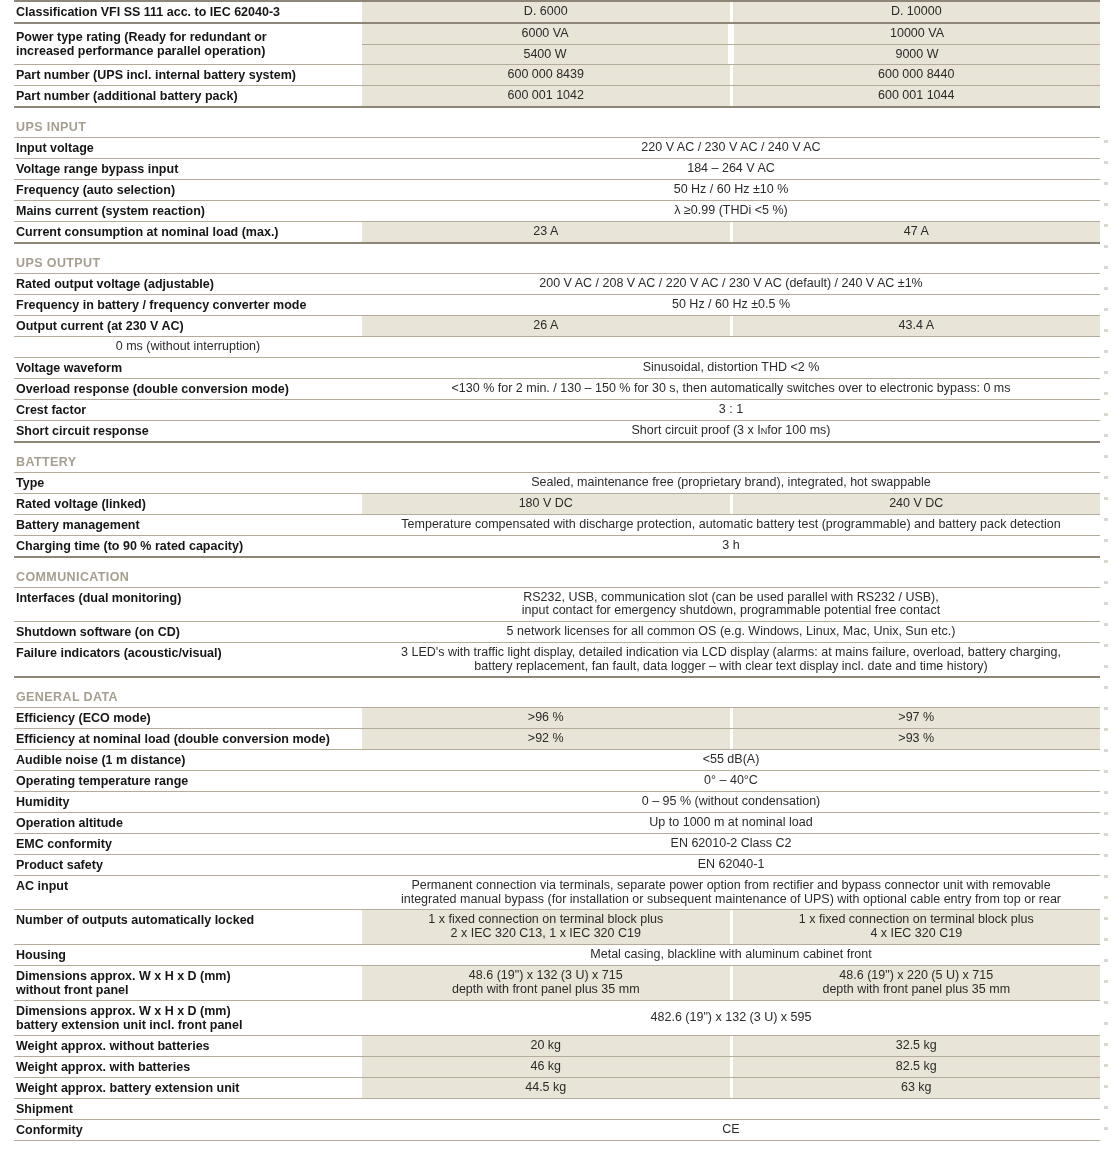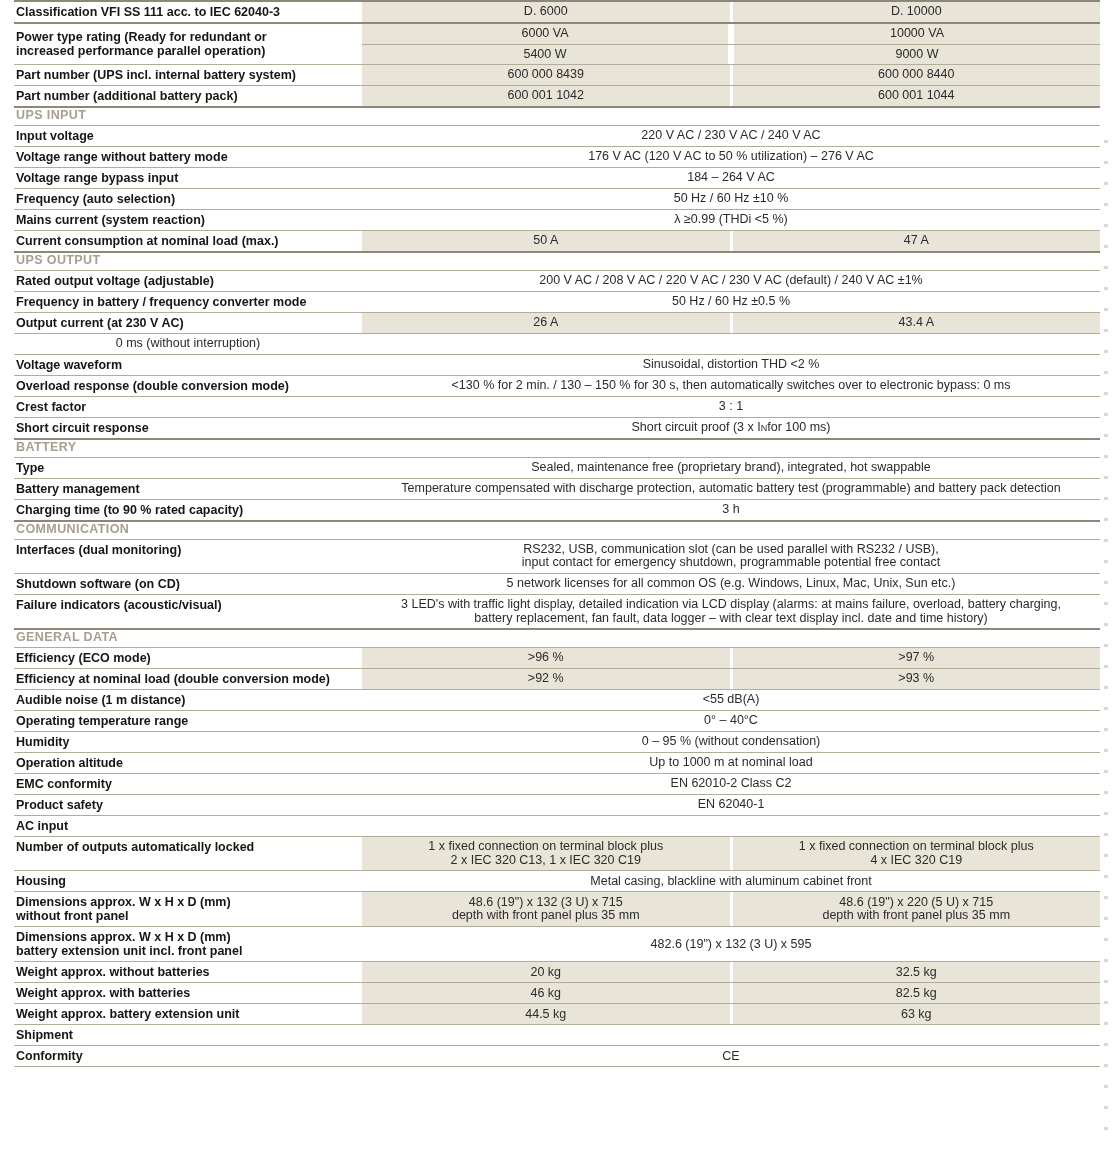--- a/index.html
+++ b/index.html
@@ -9,21 +9,21 @@
     --label:#161616;
     --value:#2b2b2b;
     --sectitle:#a69e8f;
   }
   *{box-sizing:border-box;margin:0;padding:0}
   html,body{background:#ffffff}
   body{font-family:"Liberation Sans","DejaVu Sans",sans-serif;}
   .page{position:relative;width:1114px;height:1151px;background:#fff;overflow:hidden}
   .table{position:absolute;left:14px;top:0;width:1086px;border-bottom:1px solid var(--thin)}
   .section{border-top:2px solid var(--thick)}
-  .sec-title{padding:0 2px 3px;color:var(--sectitle);font-weight:bold;font-size:12.5px;
+  .sec-title{padding:12px 2px 3px;color:var(--sectitle);font-weight:bold;font-size:12.5px;
              letter-spacing:.4px;border-bottom:1px solid var(--thin)}
   .row{display:grid;grid-template-columns:346px 1fr;border-bottom:1px solid var(--thin)}
   .section .row:last-child{border-bottom:none}
   .section.first .row:first-child{border-bottom:2px solid var(--thick)}
   .lbl{padding:3px 6px 3px 2px;font-weight:bold;font-size:12.5px;line-height:14px;
        color:var(--label);white-space:nowrap;align-self:center}
   .row.top-label .lbl{align-self:start}
   .vals{margin-left:2px;display:flex;flex-direction:column;justify-content:center}
   .vals.pair{display:grid;grid-template-columns:1fr 1fr;column-gap:3px;align-items:stretch}
   .vals.stacked{display:flex;flex-direction:column}
@@ -80,47 +80,41 @@
       </div>
       <div class="section">
         <div class="sec-title">UPS INPUT</div>
         <div class="row">
           <div class="lbl">Input voltage</div>
           <div class="vals">
             <div class="val span-val">220 V AC / 230 V AC / 240 V AC</div>
           </div>
         </div>
         <div class="row">
-          <div class="lbl">Voltage range without battery mode</div>
-          <div class="vals">
-            <div class="val span-val">176 V AC (120 V AC to 50 % utilization) – 276 V AC</div>
-          </div>
-        </div>
-        <div class="row">
           <div class="lbl">Voltage range bypass input</div>
           <div class="vals">
             <div class="val span-val">184 – 264 V AC</div>
           </div>
         </div>
         <div class="row">
           <div class="lbl">Frequency (auto selection)</div>
           <div class="vals">
             <div class="val span-val">50 Hz / 60 Hz ±10 %</div>
           </div>
         </div>
         <div class="row">
           <div class="lbl">Mains current (system reaction)</div>
           <div class="vals">
             <div class="val span-val">λ ≥0.99 (THDi &lt;5 %)</div>
           </div>
         </div>
         <div class="row shaded">
           <div class="lbl">Current consumption at nominal load (max.)</div>
           <div class="vals pair">
-            <div class="val cell">50 A</div>
+            <div class="val cell">23 A</div>
             <div class="val cell">47 A</div>
           </div>
         </div>
       </div>
       <div class="section">
         <div class="sec-title">UPS OUTPUT</div>
         <div class="row">
           <div class="lbl">Rated output voltage (adjustable)</div>
           <div class="vals">
             <div class="val span-val">200 V AC / 208 V AC / 220 V AC / 230 V AC (default) / 240 V AC ±1%</div>
@@ -168,20 +162,27 @@
             <div class="val span-val">Short circuit proof (3 x I<sub>N</sub> for 100 ms)</div>
           </div>
         </div>
       </div>
       <div class="section">
         <div class="sec-title">BATTERY</div>
         <div class="row">
           <div class="lbl">Type</div>
           <div class="vals">
             <div class="val span-val">Sealed, maintenance free (proprietary brand), integrated, hot swappable</div>
+          </div>
+        </div>
+        <div class="row shaded">
+          <div class="lbl">Rated voltage (linked)</div>
+          <div class="vals pair">
+            <div class="val cell">180 V DC</div>
+            <div class="val cell">240 V DC</div>
           </div>
         </div>
         <div class="row">
           <div class="lbl">Battery management</div>
           <div class="vals">
             <div class="val span-val">Temperature compensated with discharge protection, automatic battery test (programmable) and battery pack detection</div>
           </div>
         </div>
         <div class="row">
           <div class="lbl">Charging time (to 90 % rated capacity)</div>
@@ -258,20 +259,23 @@
           </div>
         </div>
         <div class="row">
           <div class="lbl">Product safety</div>
           <div class="vals">
             <div class="val span-val">EN 62040-1</div>
           </div>
         </div>
         <div class="row top-label">
           <div class="lbl">AC input</div>
+          <div class="vals">
+            <div class="val span-val">Permanent connection via terminals, separate power option from rectifier and bypass connector unit with removable<br>integrated manual bypass (for installation or subsequent maintenance of UPS) with optional cable entry from top or rear</div>
+          </div>
         </div>
         <div class="row shaded top-label">
           <div class="lbl">Number of outputs automatically locked</div>
           <div class="vals pair">
             <div class="val cell">1 x fixed connection on terminal block plus<br>2 x IEC 320 C13, 1 x IEC 320 C19</div>
             <div class="val cell">1 x fixed connection on terminal block plus<br>4 x IEC 320 C19</div>
           </div>
         </div>
         <div class="row">
           <div class="lbl">Housing</div>

